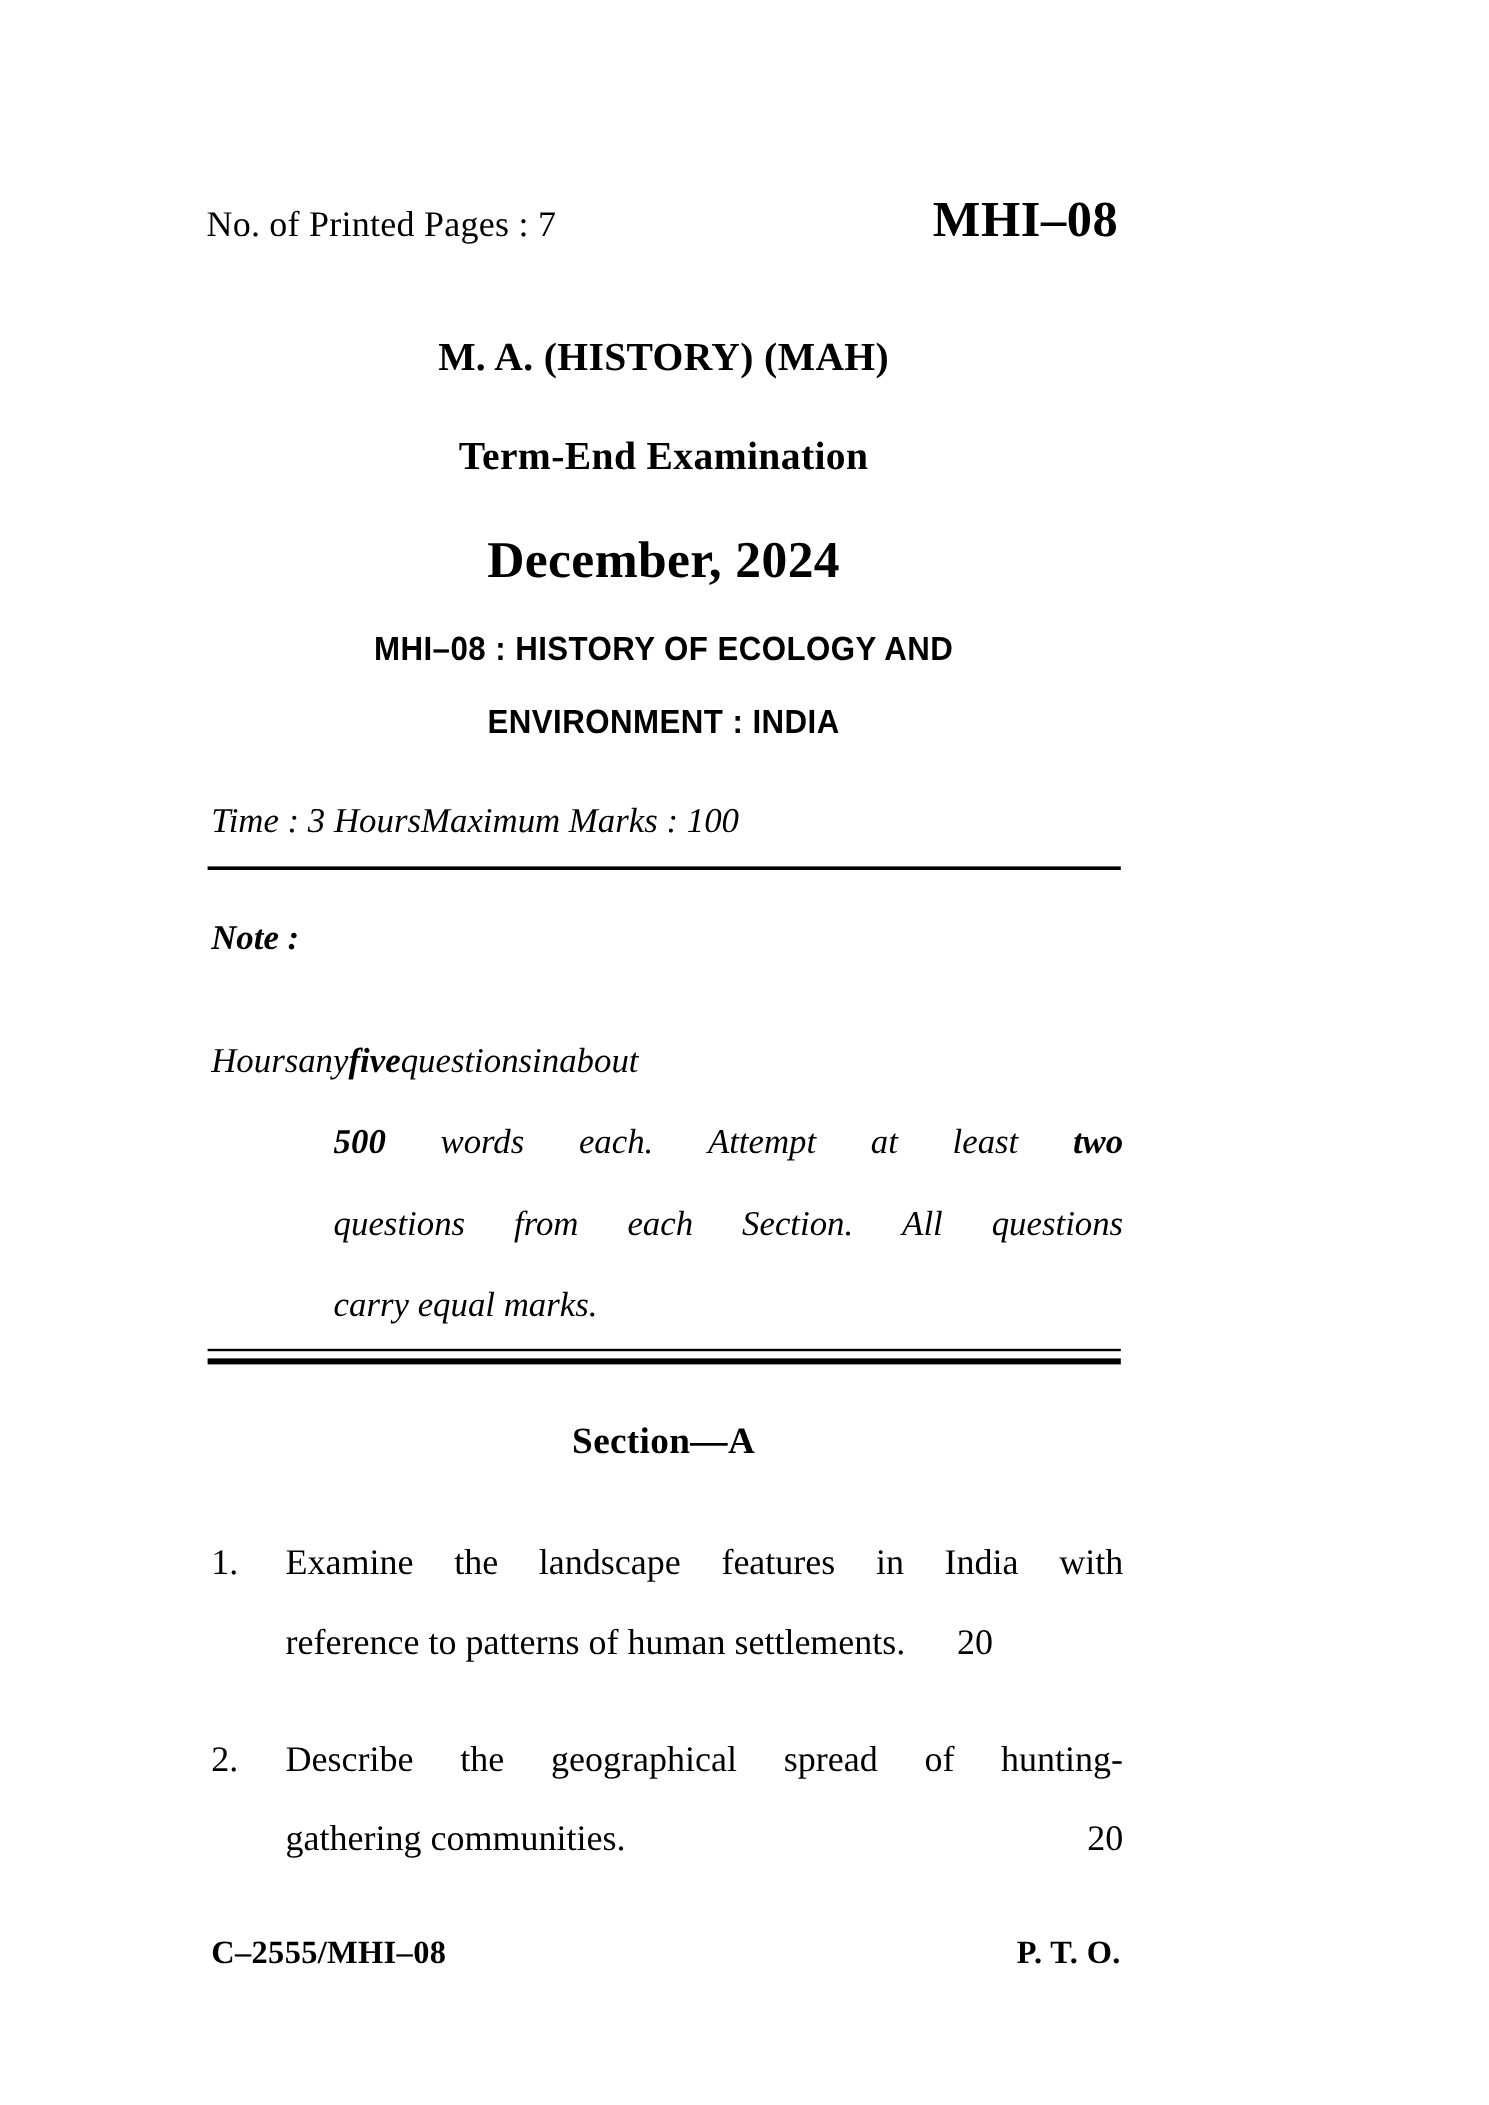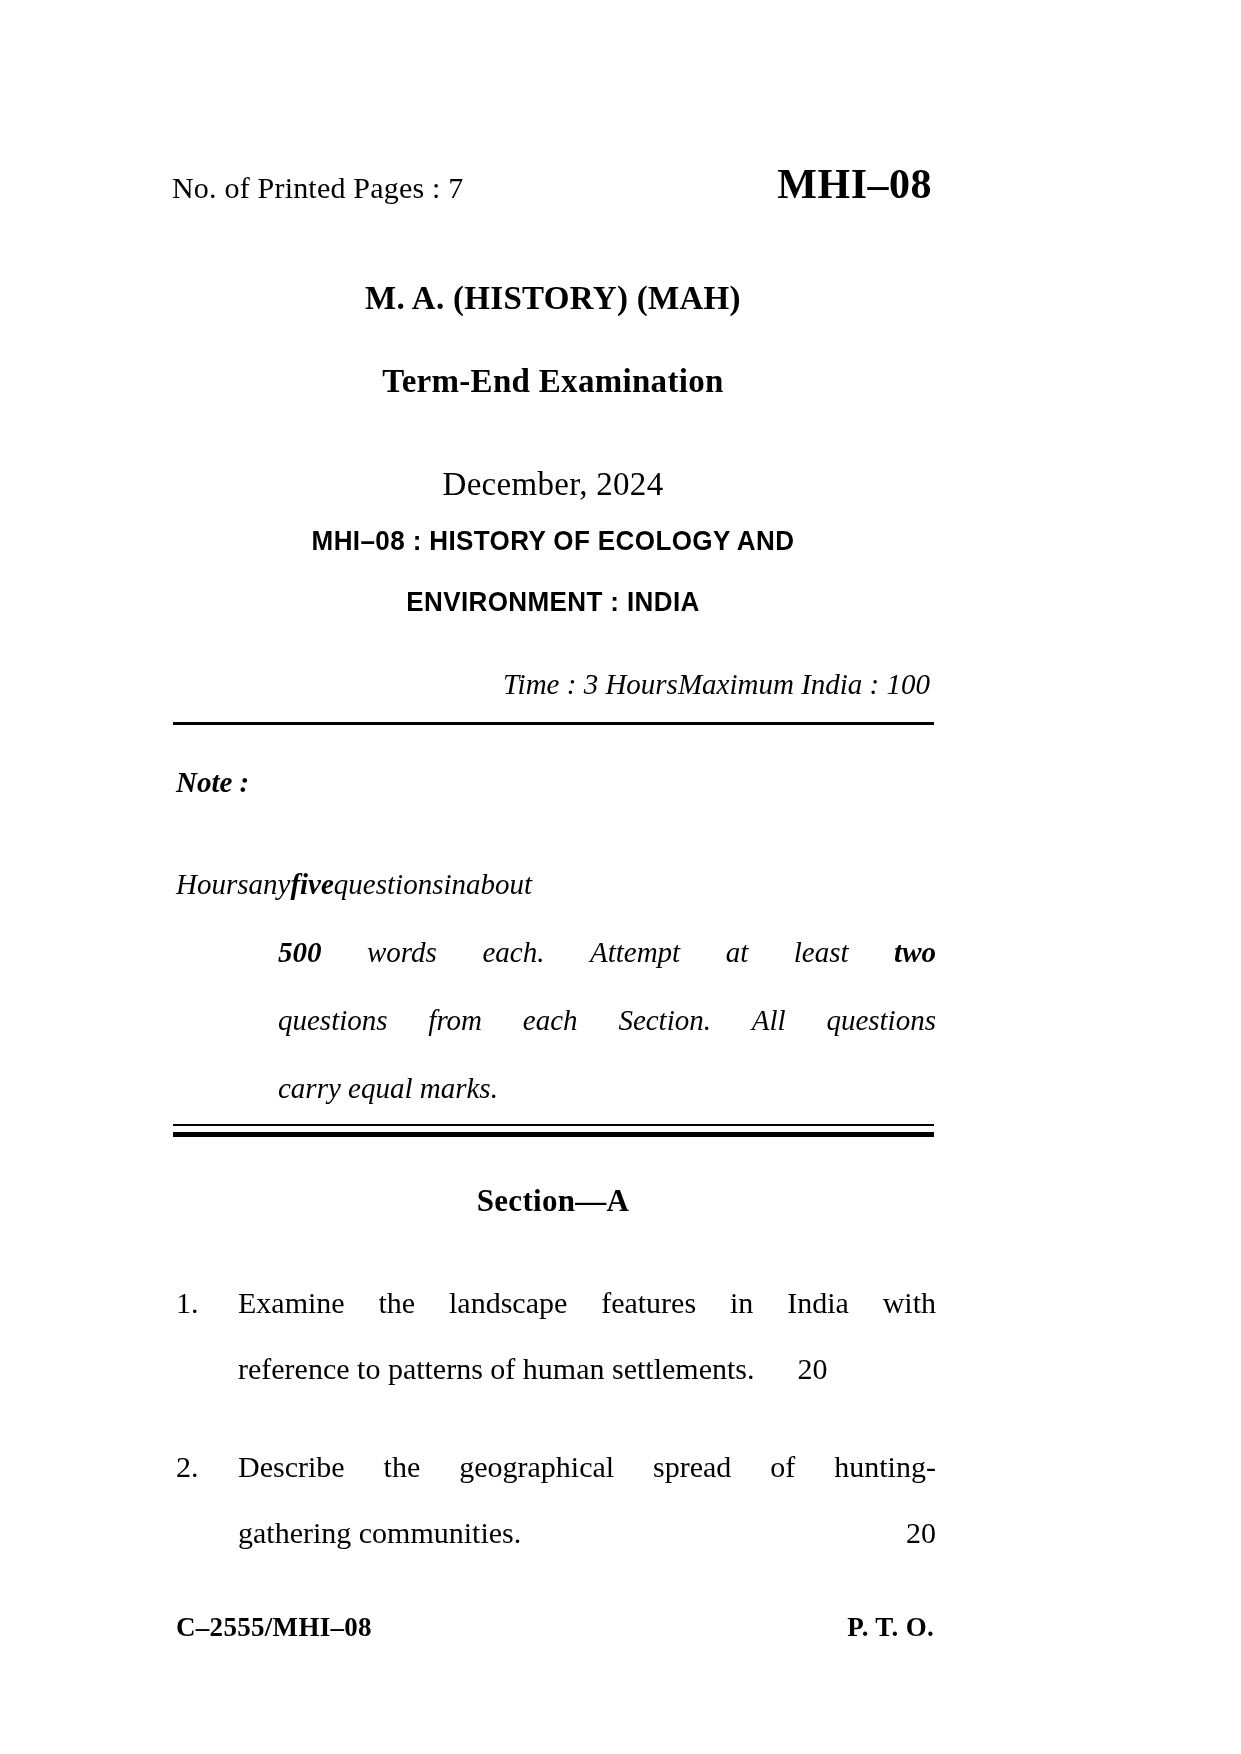--- a/index.html
+++ b/index.html
@@ -62,23 +62,23 @@
     font-weight: bold;
     letter-spacing: 0.3px;
   }
   .exam-title {
     top: 363px;
     font-size: 33px;
     font-weight: bold;
     letter-spacing: 0.3px;
   }
   .exam-session {
-    top: 466px;
-    font-size: 33px;
-    font-weight: normal;
+    top: 443px;
+    font-size: 43px;
+    font-weight: bold;
     letter-spacing: 0.3px;
   }
 
   .paper-title {
     position: absolute;
     left: 172px;
     width: 762px;
     text-align: center;
     font-family: "Liberation Sans", "DejaVu Sans", sans-serif;
     font-weight: bold;
@@ -90,21 +90,21 @@
   .paper-title-l1 { top: 525px; }
   .paper-title-l2 { top: 586px; }
 
   
   .time-marks {
     position: absolute;
     left: 176px;
     top: 668px;
     width: 756px;
     display: flex;
-    justify-content: flex-end;
+    justify-content: flex-start;
     align-items: baseline;
     font-style: italic;
     font-size: 29px;
   }
   .time-marks .marks { padding-right: 2px; }
 
   .rule-single {
     position: absolute;
     left: 173px;
     top: 722px;
@@ -244,21 +244,21 @@
 
   <div class="center-block exam-title">Term-End Examination</div>
   <div class="center-block prog-title">M. A. (HISTORY) (MAH)</div>
   <div class="center-block exam-session">December, 2024</div>
 
   <div class="paper-title paper-title-l1">MHI–08 : HISTORY OF ECOLOGY AND</div>
   <div class="paper-title paper-title-l2">ENVIRONMENT : INDIA</div>
 
   <div class="time-marks">
     <div class="time">Time : 3 Hours</div>
-    <div class="marks">Maximum India : 100</div>
+    <div class="marks">Maximum Marks : 100</div>
   </div>
 
   <div class="rule-single"></div>
 
   <div class="note-block">
     <div class="note-line">
       <div class="note-label">Note :</div>
       <div class="note-body">
         <span>Hours</span>
         <span>any</span>

